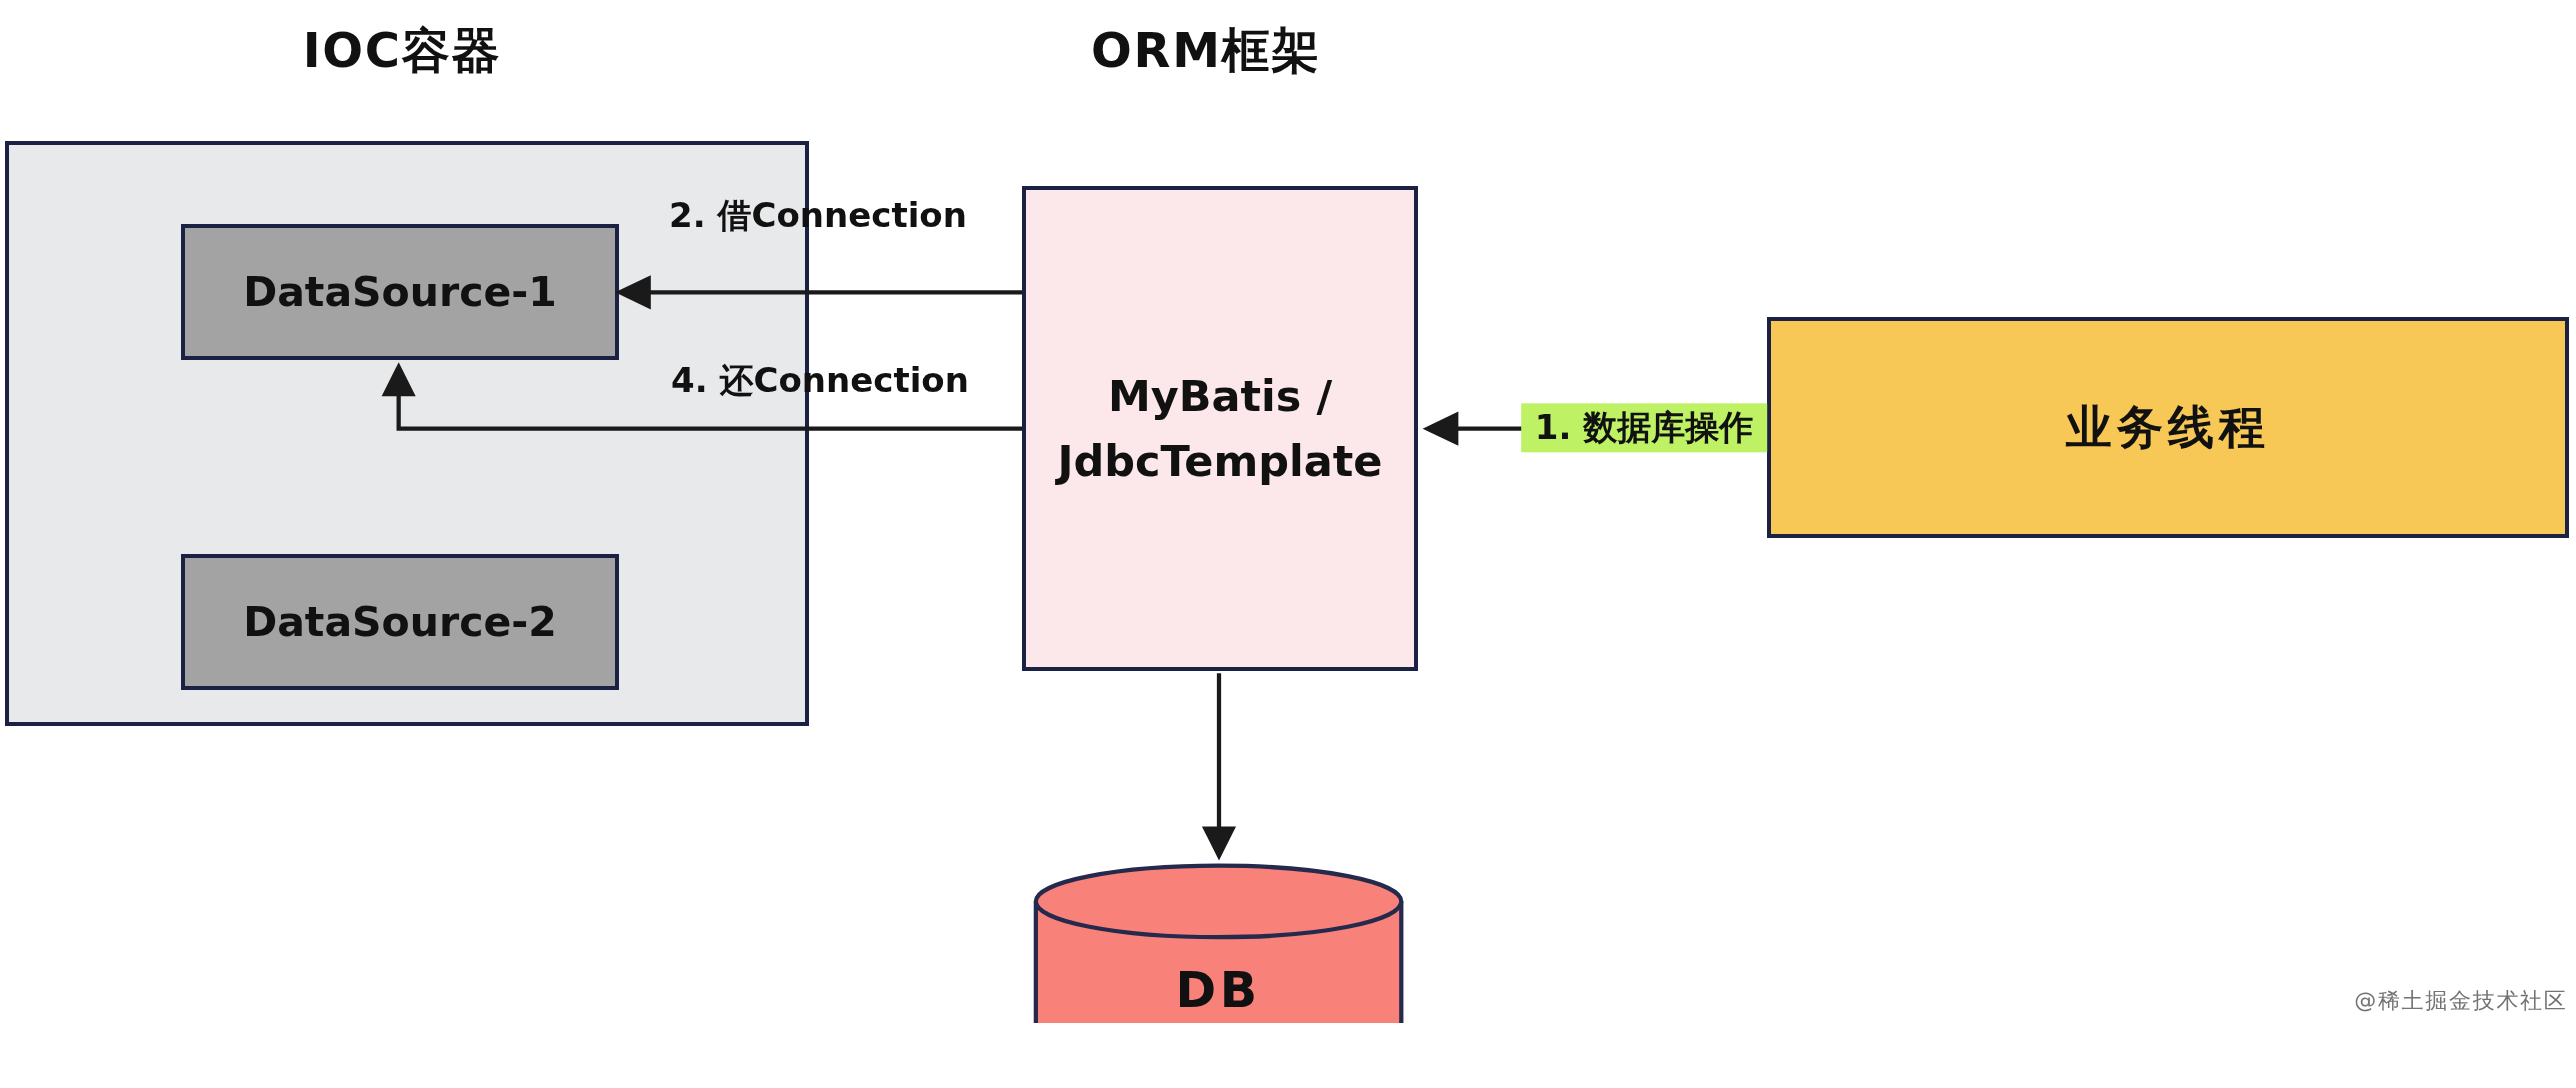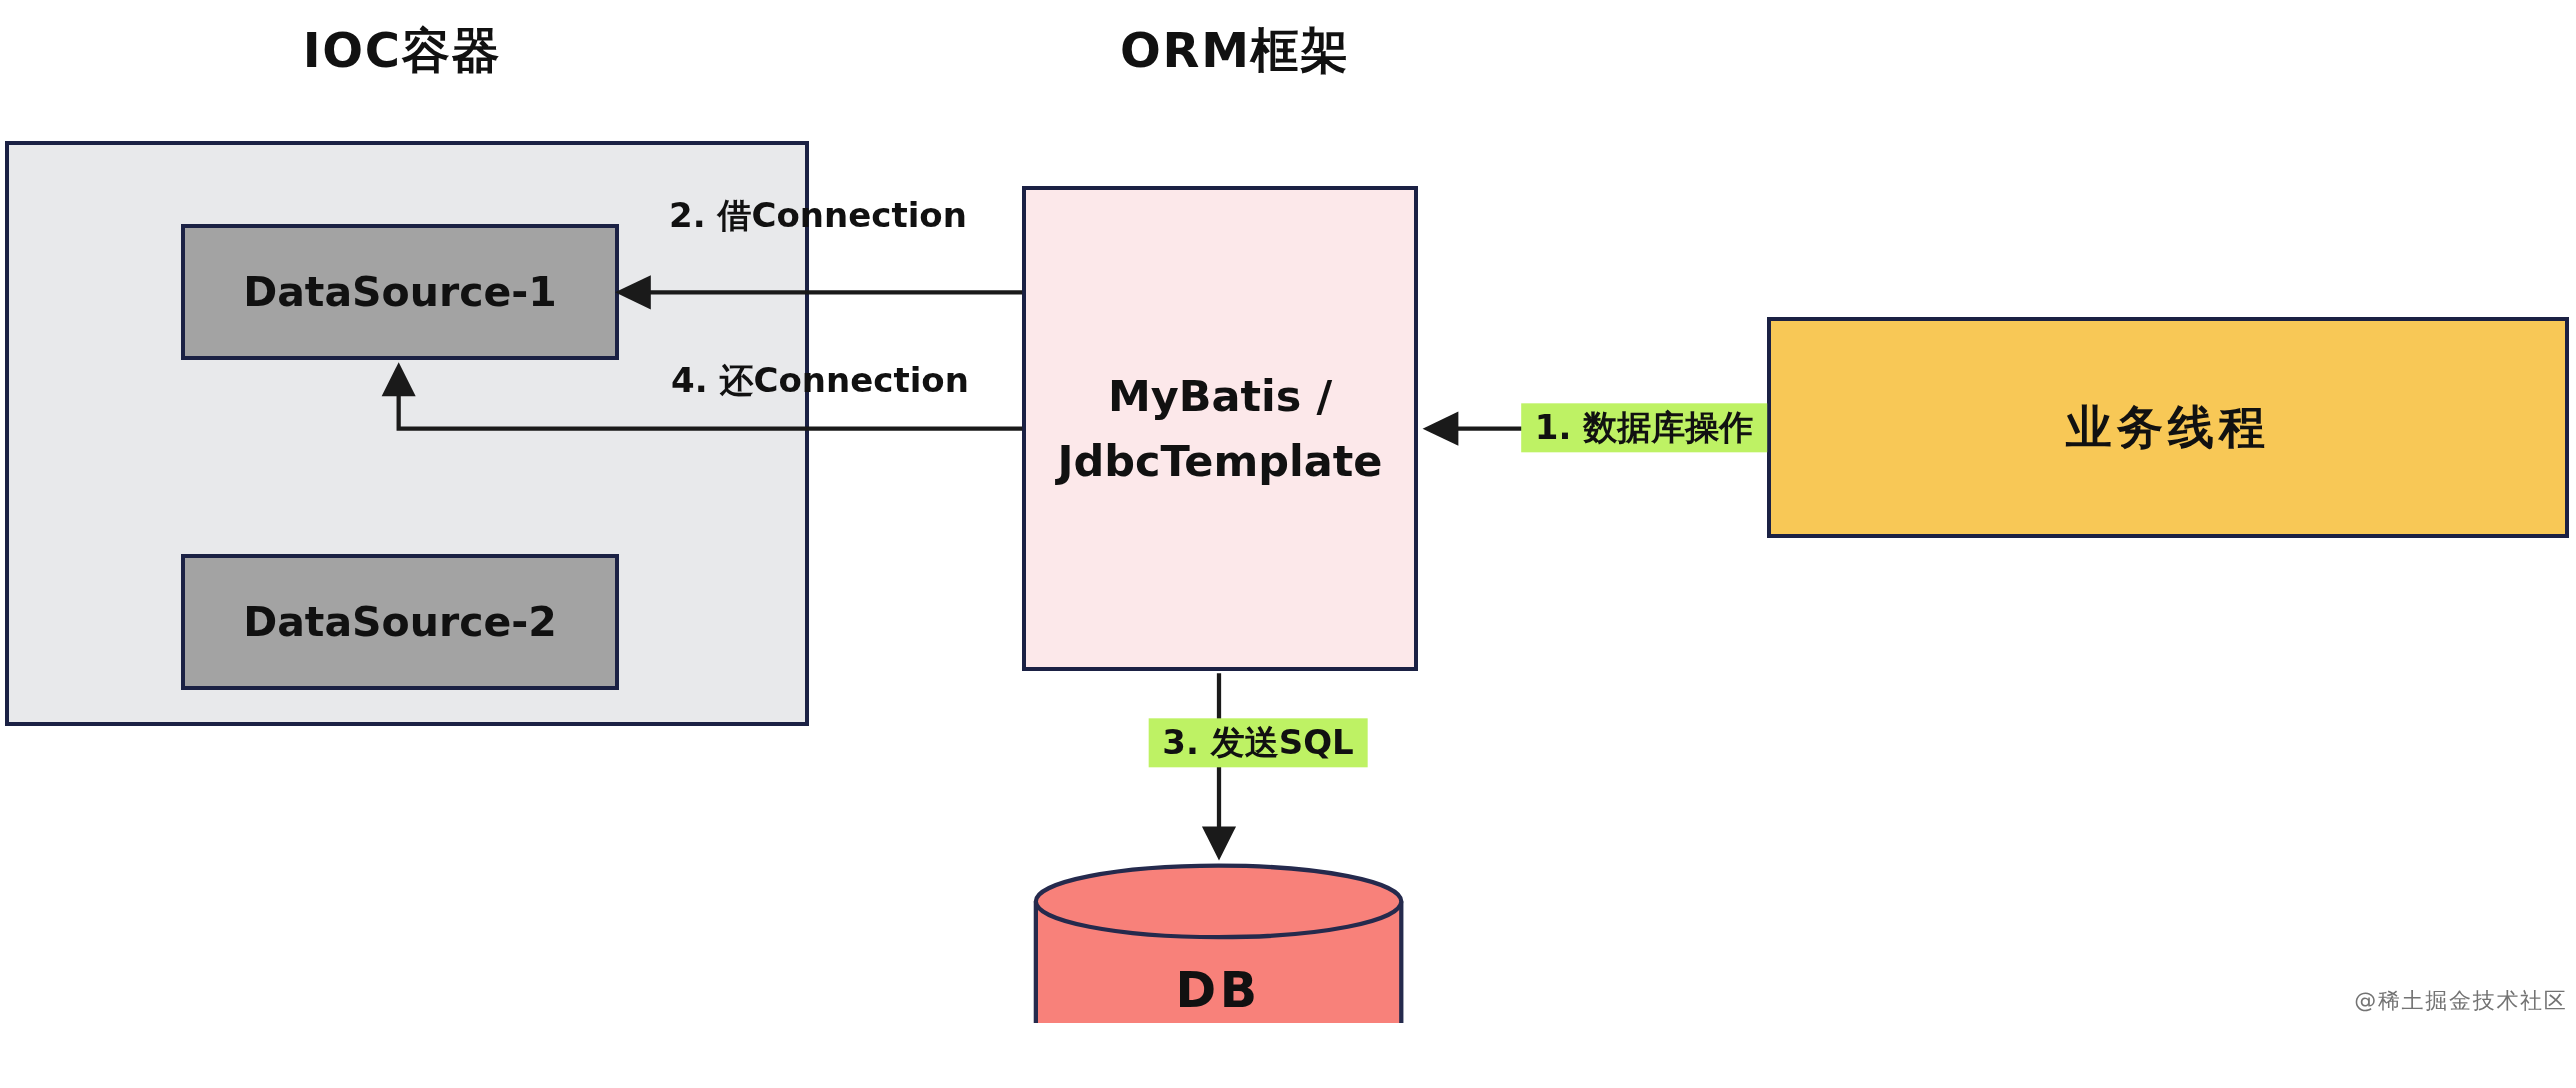--- a/index.html
+++ b/index.html
@@ -109,21 +109,21 @@
     z-index: 5;
   }
 </style>
 </head>
 <body>
 
 <div class="stage">
 
   <div class="abs diagram-title" style="left:402px; top:19px;">IOC容器</div>
 
-  <div class="abs diagram-title" style="left:1235px; top:19px;text-align:center;">ORM框架</div>
+  <div class="abs diagram-title" style="left:1206px; top:19px;text-align:center;">ORM框架</div>
 
   <div class="abs node gray-container"></div>
 
   <div class="abs node ds-box ds1">
     <span>DataSource-1</span>
   </div>
 
   <div class="abs node ds-box ds2">
     <span>DataSource-2</span>
   </div>
@@ -166,20 +166,19 @@
       <ellipse cx="1430.5" cy="1058" rx="214.5" ry="42" fill="#f8817a" stroke="#252a4d" stroke-width="5"></ellipse>
     </g>
   </svg>
 
   <div class="abs edge-label" style="left:818px; top:216px;">2. 借Connection</div>
 
   <div class="abs edge-label" style="left:820px; top:381px;">4. 还Connection</div>
 
   <div class="abs edge-label on-line" style="left:1605px; top:428px;">1. 数据库操作</div>
 
-  <div class="abs edge-label on-line" style="left:1219px; top:743px;">3. 发送SQL</div>
 
   <div class="abs db-label">DB</div>
 
   <div class="abs watermark">@稀土掘金技术社区</div>
 
 </div>
 
 
 </body></html>

